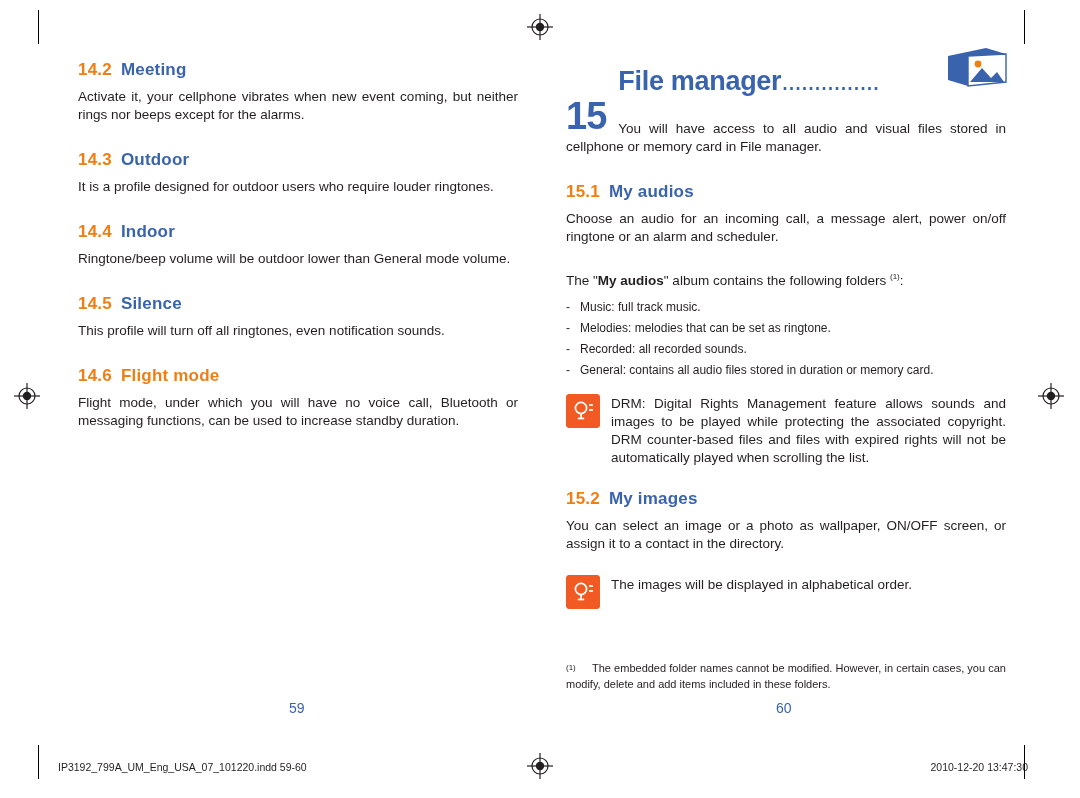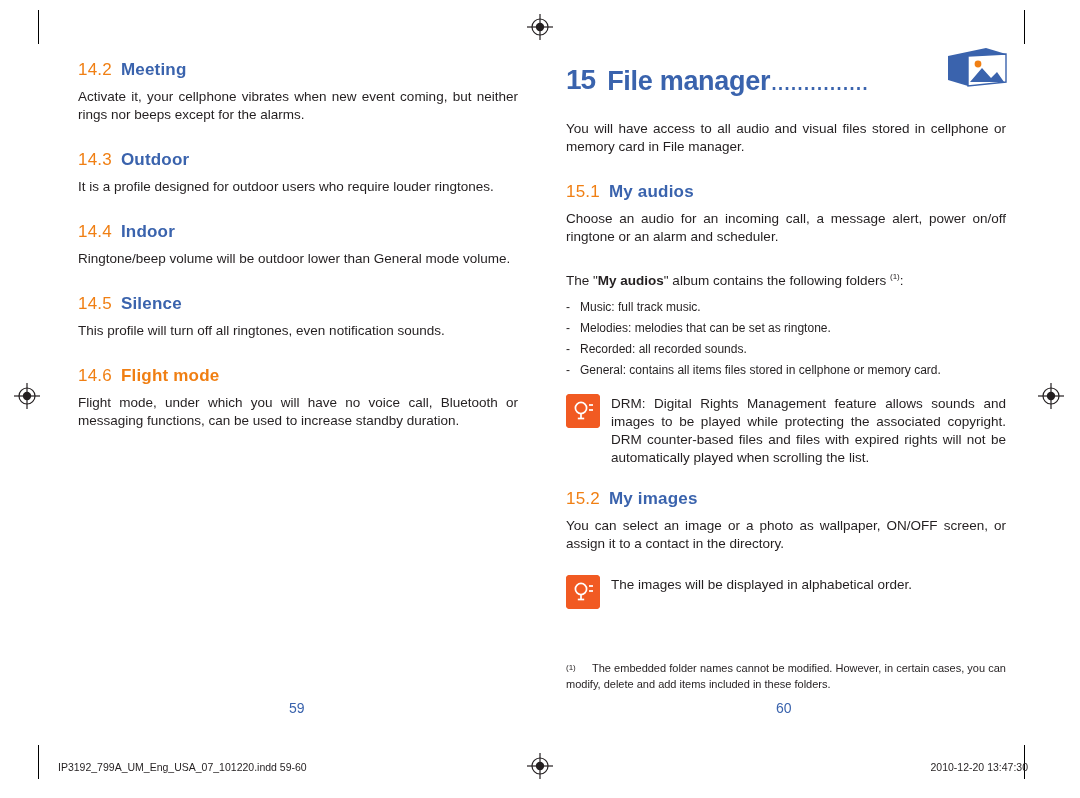--- a/index.html
+++ b/index.html
@@ -39,21 +39,21 @@
 
   h2.sec {
     font-size: 17px;
     font-weight: bold;
     color: #f07f13;
     margin: 0 0 8px 0;
     letter-spacing: 0.2px;
   }
   h2.sec .num {
     color: #f07f13;
-    font-weight: normal;
+    font-weight: bold;
     margin-right: 9px;
   }
   h2.sec .ttl {
     color: #3a63ad;
   }
   h2.sec.orange-title .ttl { color: #f07f13; }
 
   p.body {
     font-size: 13.5px;
     line-height: 18px;
@@ -66,27 +66,28 @@
 
   .blk { margin-bottom: 4px; }
 
   
   .chapter {
     position: relative;
     margin: 0 0 14px 0;
     height: 46px;
   }
   .chapter .cnum {
-    font-size: 28px;
+    font-size: 38px;
     font-weight: bold;
     color: #3a63ad;
     line-height: 40px;
     float: left;
     margin-right: 12px;
     letter-spacing: -1px;
+    margin-top: 36px;
   }
   .chapter .ctitle {
     font-size: 27px;
     font-weight: bold;
     color: #3a63ad;
     line-height: 42px;
     letter-spacing: -0.3px;
   }
   .chapter .dots {
     color: #3a63ad;
@@ -287,21 +288,21 @@
   <p class="body tight">Choose an audio for an incoming call, a message alert, power on/off ringtone or an alarm and scheduler.</p>
 
   <p class="body nomargin" style="margin-bottom:8px;">
     <span>The "</span><span class="quoted">My audios</span><span>" album contains the following folders </span><span class="sup">(1)</span><span>:</span>
   </p>
 
   <ul class="dashlist">
     <li>Music: full track music.</li>
     <li>Melodies: melodies that can be set as ringtone.</li>
     <li>Recorded: all recorded sounds.</li>
-    <li>General: contains all items files stored in cellphone or memory card.</li>
+    <li>General: contains all audio files stored in duration or memory card.</li>
   </ul>
 
   <div class="note">
     <span class="bulb">
       <svg width="34" height="34" viewBox="0 0 34 34">
         <rect x="0" y="0" width="34" height="34" rx="4" fill="#f15a22"></rect>
         <circle cx="15" cy="14" r="5.6" fill="none" stroke="#ffffff" stroke-width="1.7"></circle>
         <line x1="15" y1="20" x2="15" y2="24.5" stroke="#ffffff" stroke-width="1.7"></line>
         <line x1="11.8" y1="24.5" x2="18.2" y2="24.5" stroke="#ffffff" stroke-width="1.7"></line>
         <line x1="23" y1="11" x2="27" y2="11" stroke="#ffffff" stroke-width="1.7"></line>

